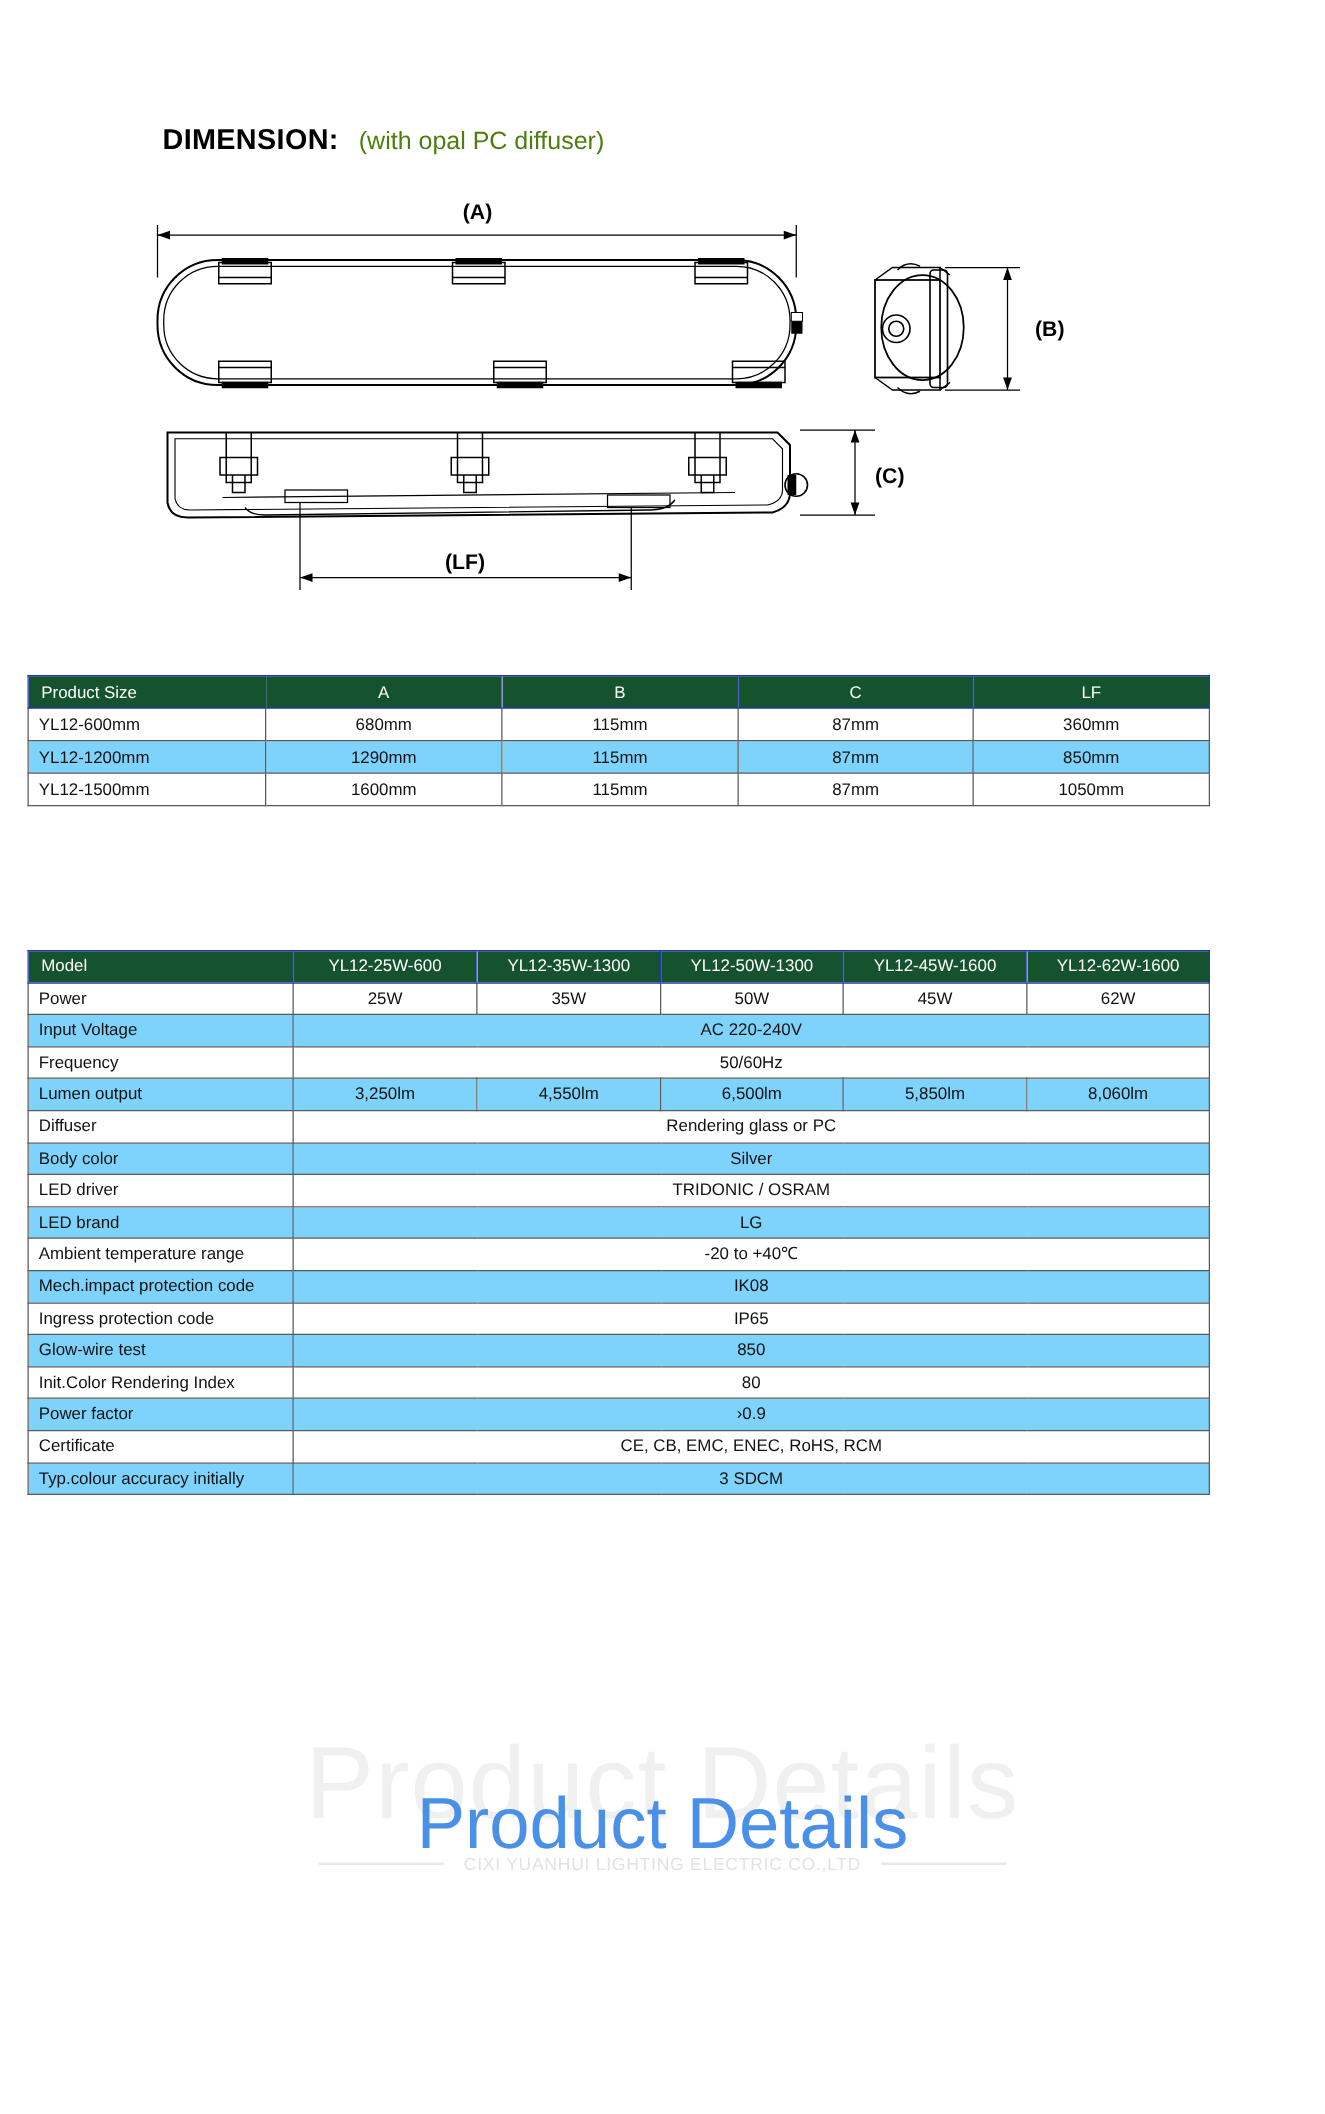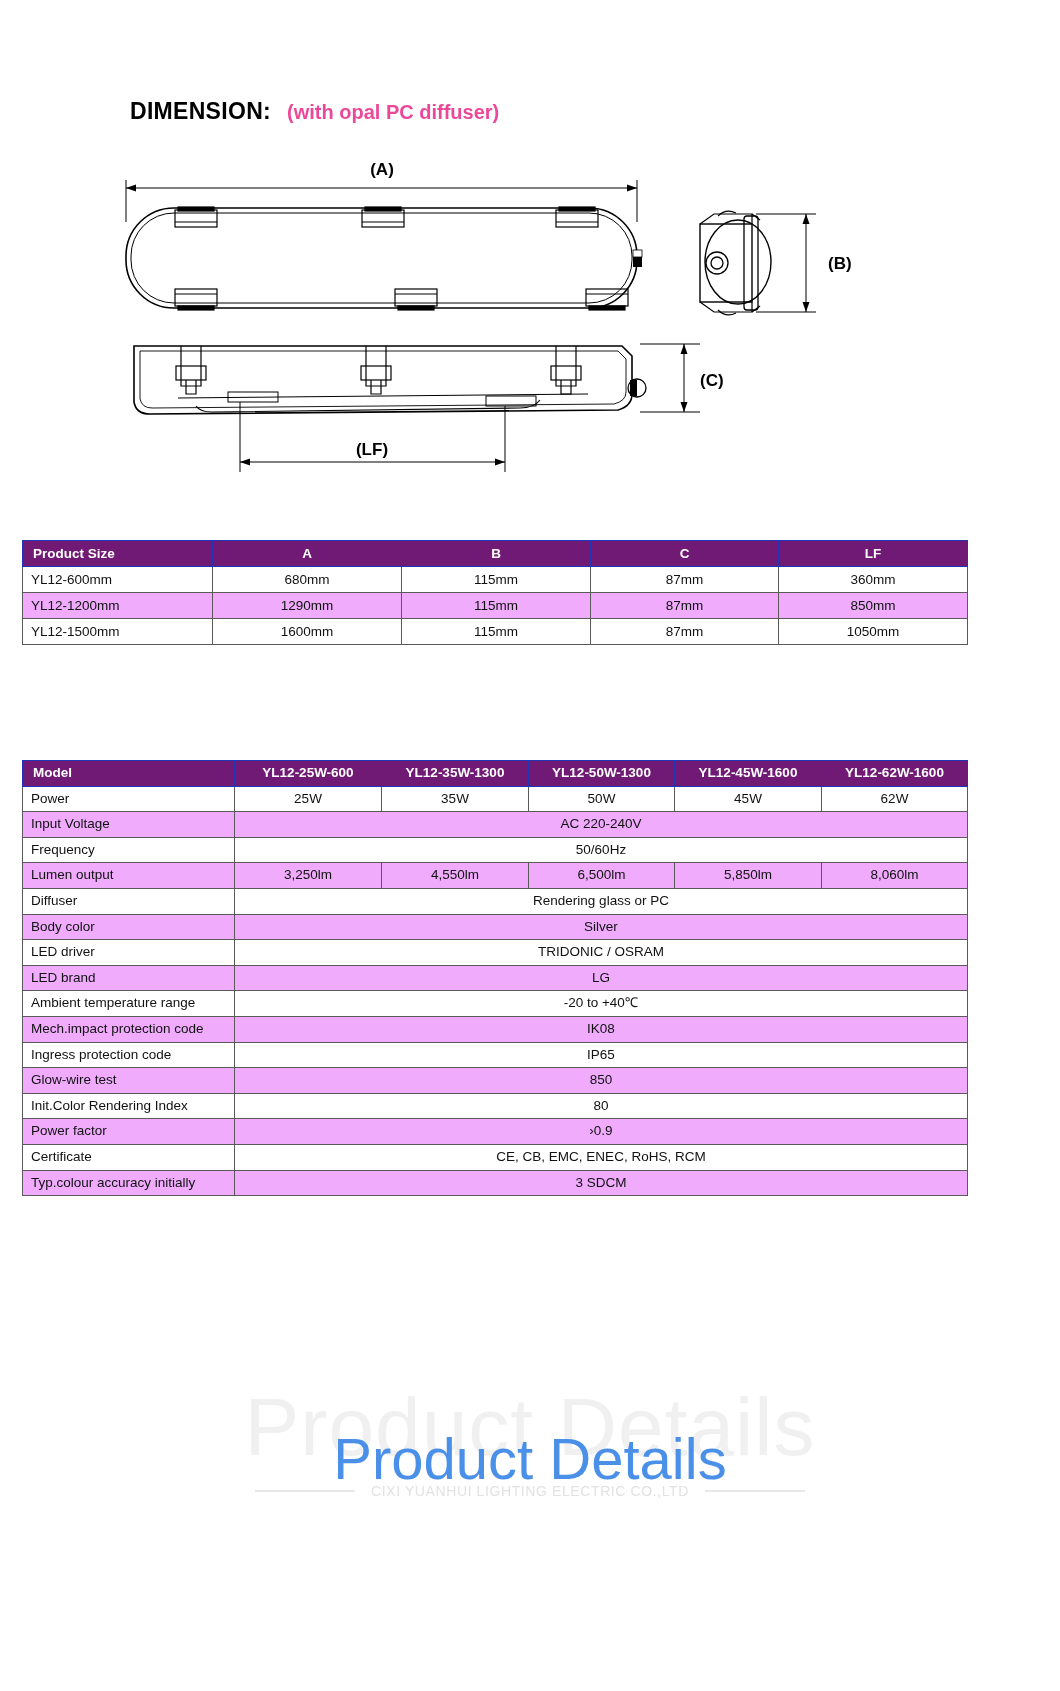--- a/index.html
+++ b/index.html
@@ -6,42 +6,42 @@
   body{
     width:1060px;height:1691px;background:#ffffff;
     font-family:"Liberation Sans", sans-serif;
     color:#1a1a1a;position:relative;overflow:hidden;
   }
   .page{position:relative;width:1060px;height:1691px;padding-left:24px;}
 
   
   .dim-heading{position:absolute;left:130px;top:98px;display:flex;align-items:baseline;gap:16px;}
   .dim-heading .kw{font-size:23px;font-weight:bold;letter-spacing:.3px;color:#000;}
-  .dim-heading .sub{font-size:20px;font-weight:bold;color:#ec4899;}
+  .dim-heading .sub{font-size:20px;font-weight:normal;color:#4d7c0f;}
 
   
   .drawing{position:absolute;left:0;top:150px;width:1060px;height:340px;}
   .drawing svg{display:block;}
   .dimlabel{font-family:"Liberation Sans",sans-serif;font-size:17px;font-weight:bold;fill:#000;}
 
   
   table{border-collapse:collapse;position:absolute;table-layout:fixed;}
   table td,table th{
     border:1px solid #5a5a5a;
     font-size:13.5px;font-weight:normal;
     padding:0 8px;height:25px;line-height:25px;
     color:#111;background:#ffffff;
     overflow:hidden;white-space:nowrap;
   }
   thead th{
-    background:#701a75;color:#ffffff;font-weight:bold;
+    background:#14532d;color:#ffffff;font-weight:normal;
     border:1px solid #1f35b5;text-align:center;
   }
   thead th.lead{text-align:left;padding-left:10px;}
-  tr.alt td{background:#f0abfc;}
+  tr.alt td{background:#7dd3fc;}
   td.lead{text-align:left;}
   td.val{text-align:center;}
 
   #size-table{left:22px;top:540px;width:945px;}
   #spec-table{left:22px;top:760px;width:945px;}
   #spec-table td,#spec-table th{height:24.6px;line-height:24.6px;margin-top:32px;}
 
   
   .brand{position:absolute;left:0;top:1380px;width:1060px;height:250px;}
   .brand .ghost{

